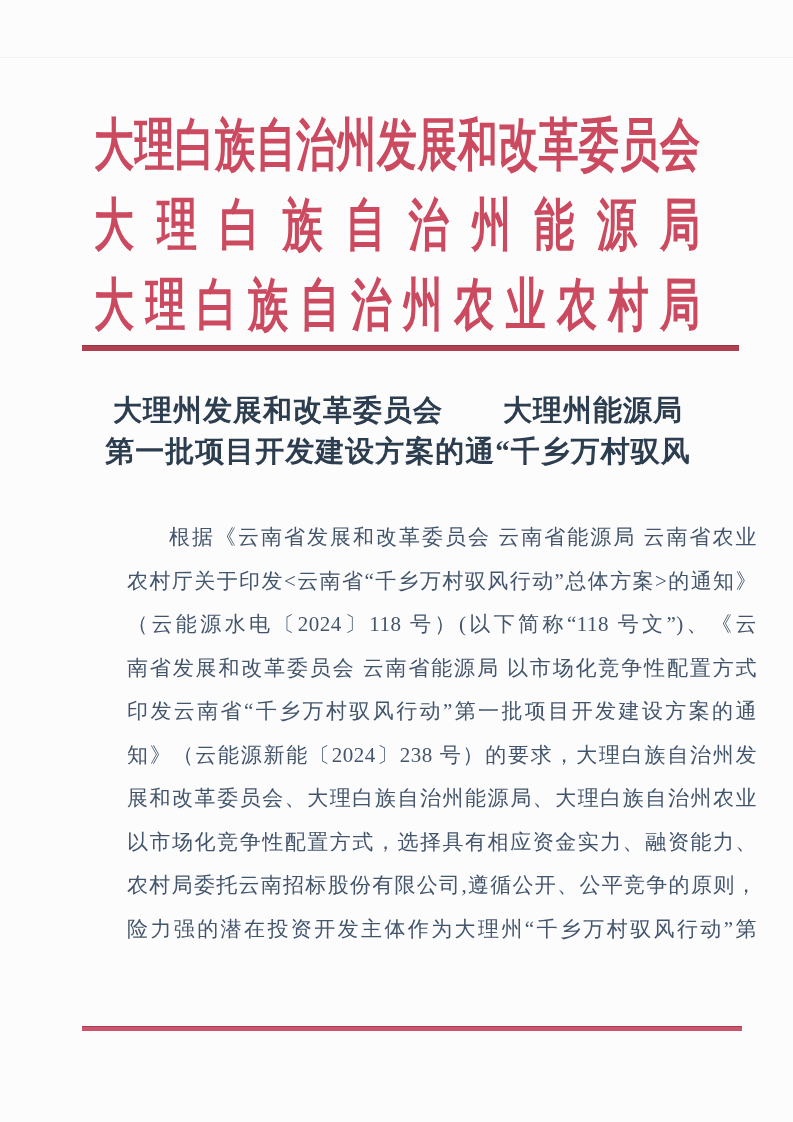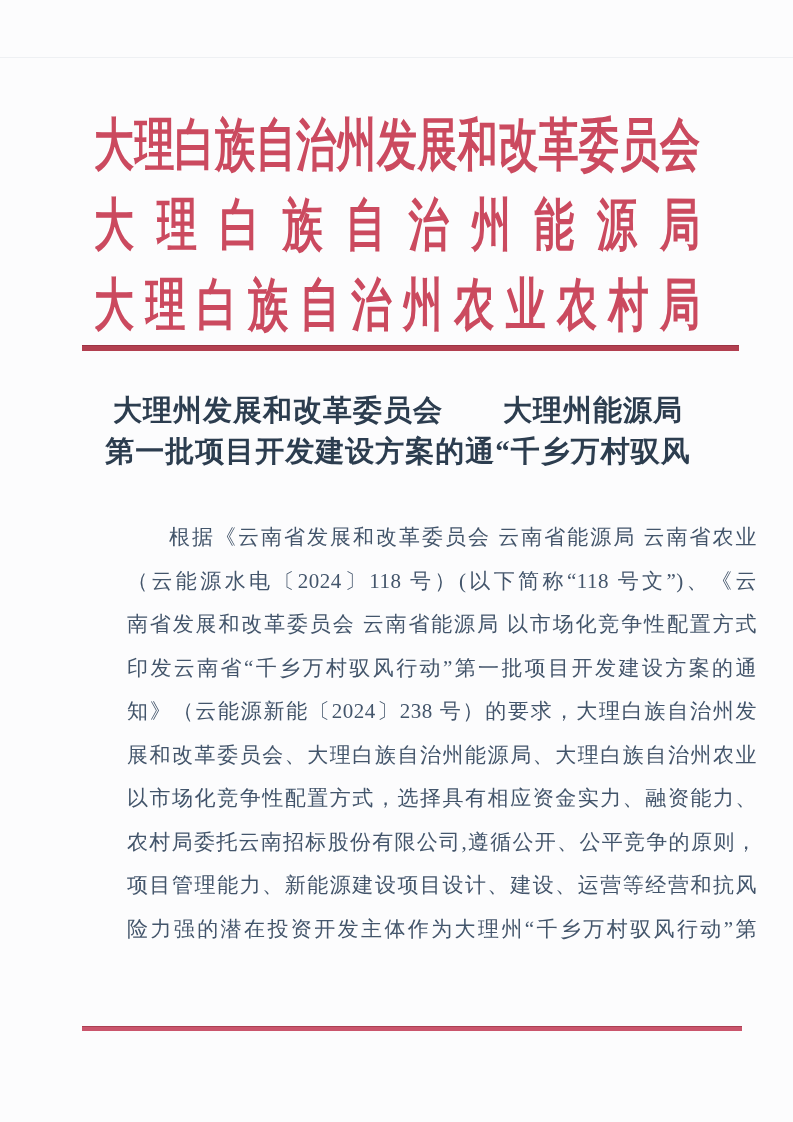--- a/index.html
+++ b/index.html
@@ -156,26 +156,26 @@
 
   <div class="rule-top"></div>
 
   <div class="doc-title">
     <div>大理州发展和改革委员会　　大理州能源局</div>
     <div>第一批项目开发建设方案的通“千乡万村驭风</div>
   </div>
 
   <div class="doc-body">
     <div class="body-line indent-first">根据《云南省发展和改革委员会 云南省能源局 云南省农业</div>
+    <div class="body-line">农村厅关于印发&lt;云南省“千乡万村驭风行动”总体方案&gt;的通知》</div>
     <div class="body-line">（云能源水电〔2024〕118 号）(以下简称“118 号文”)、《云</div>
     <div class="body-line">南省发展和改革委员会 云南省能源局 以市场化竞争性配置方式</div>
     <div class="body-line">印发云南省“千乡万村驭风行动”第一批项目开发建设方案的通</div>
     <div class="body-line">知》（云能源新能〔2024〕238 号）的要求，大理白族自治州发</div>
     <div class="body-line">展和改革委员会、大理白族自治州能源局、大理白族自治州农业</div>
     <div class="body-line">以市场化竞争性配置方式，选择具有相应资金实力、融资能力、</div>
     <div class="body-line">农村局委托云南招标股份有限公司,遵循公开、公平竞争的原则，</div>
-    <div class="body-line">项目管理能力、新能源建设项目设计、建设、运营等经营和抗风</div>
     <div class="body-line">险力强的潜在投资开发主体作为大理州“千乡万村驭风行动”第</div>
   </div>
 
   <div class="rule-bottom"></div>
 
 </div>
 
 </body></html>

